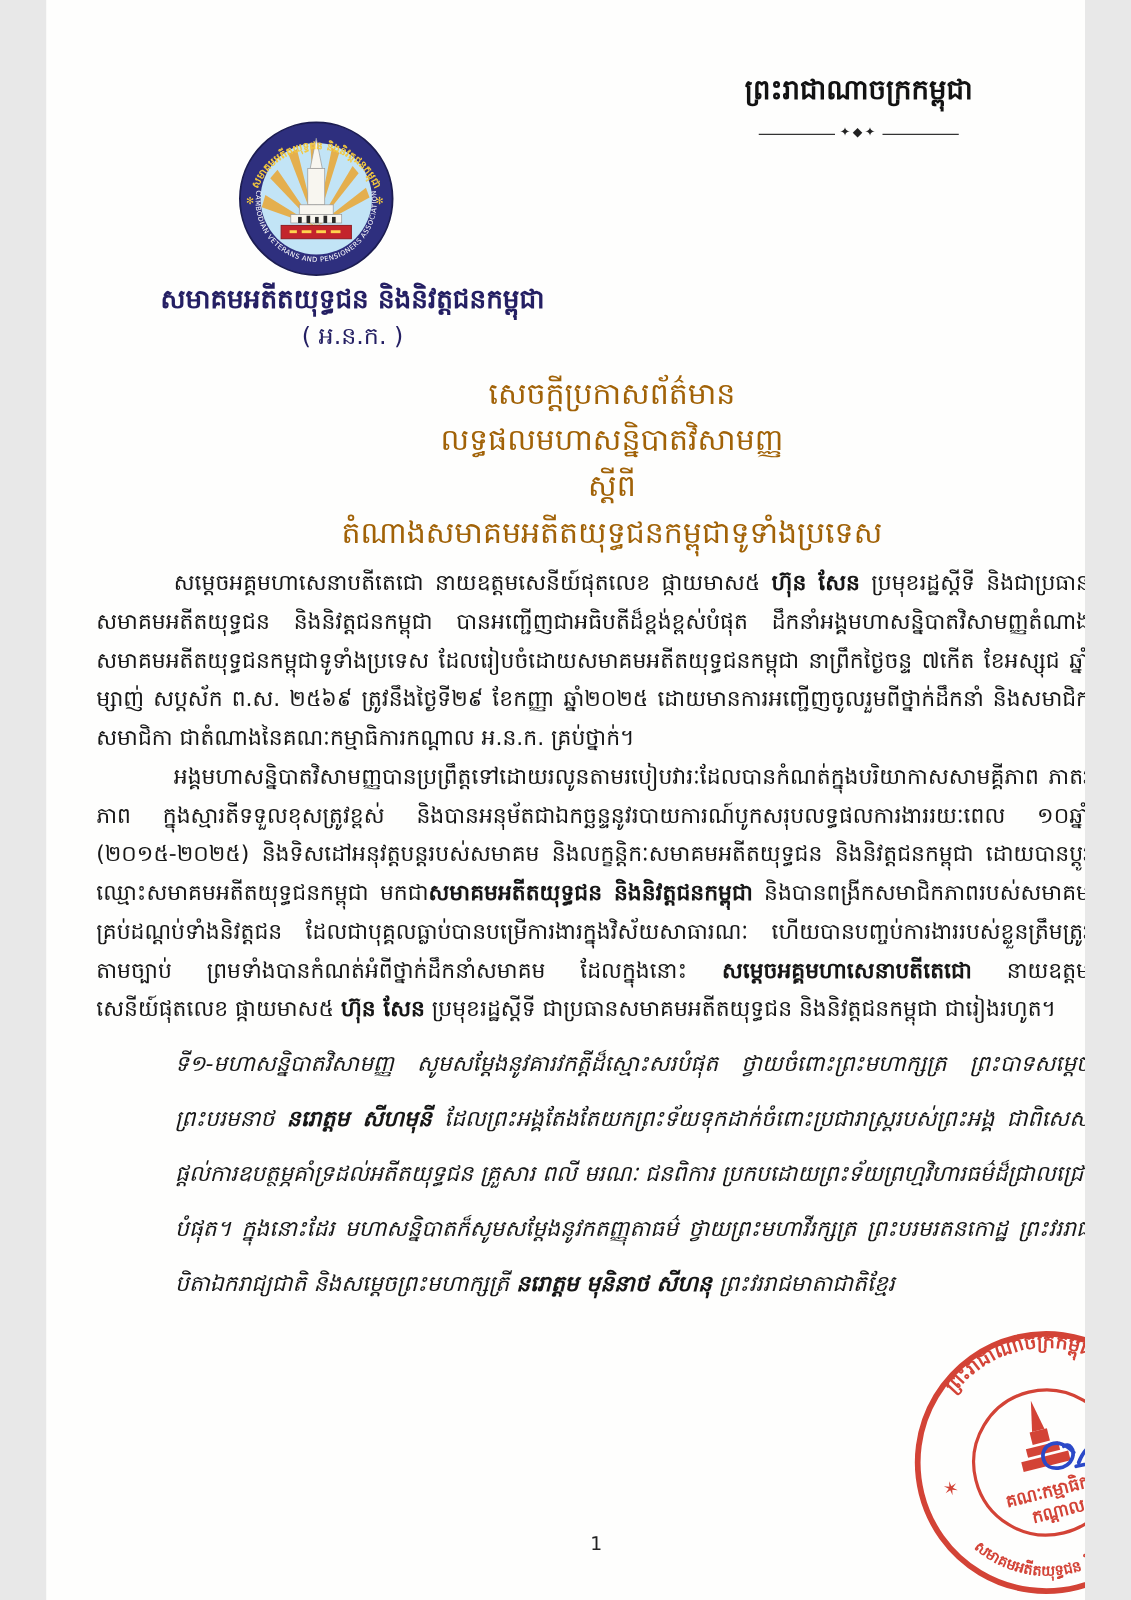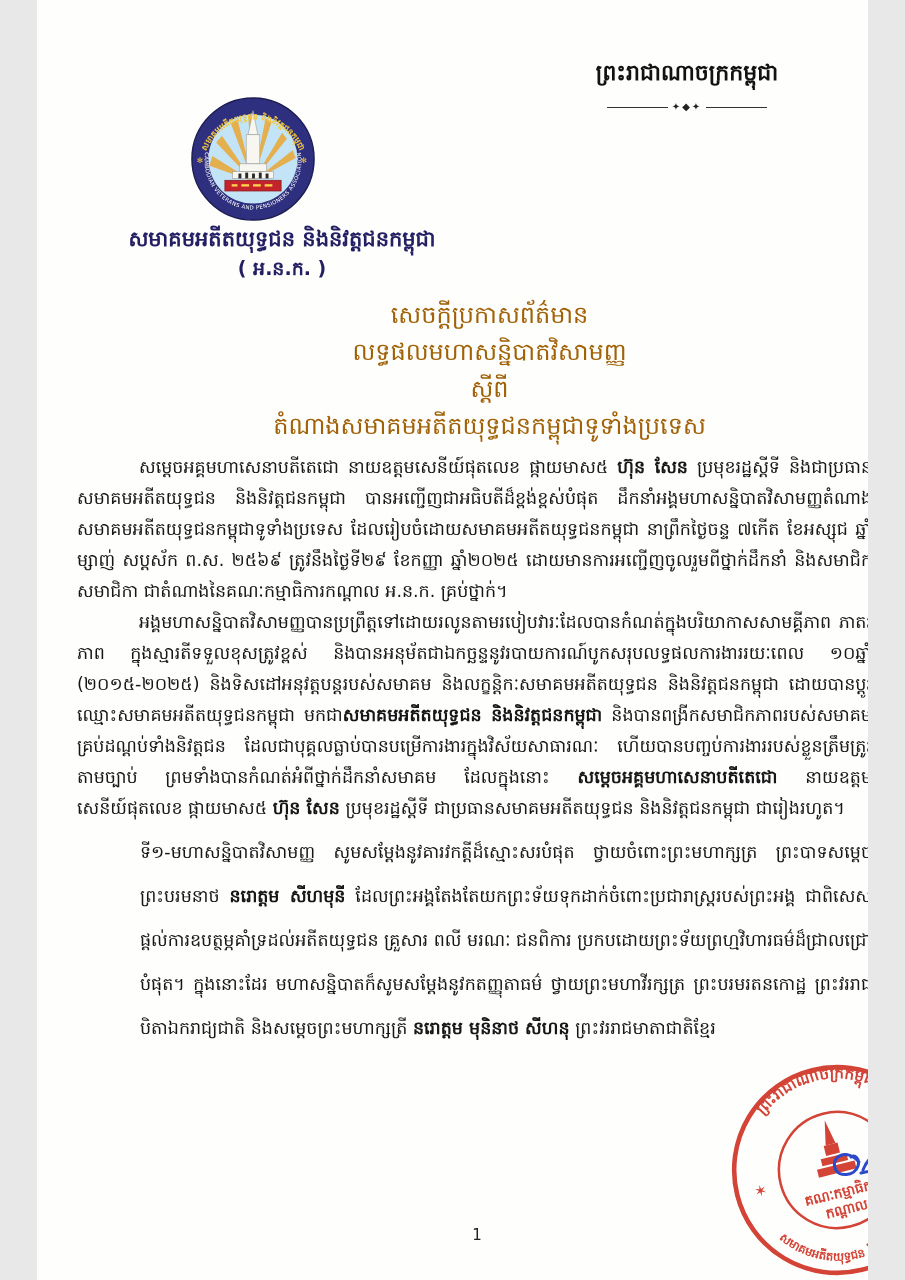--- a/index.html
+++ b/index.html
@@ -18,32 +18,32 @@
   .header-divider .rule { flex:1; height:1px; background:#333; }
   .header-divider .orn { font-size:10px; letter-spacing:2px; line-height:10px; }
 
   
   .logo { position:absolute; left:150px; top:96px; width:132px; height:126px; }
 
   
   .org-name { position:absolute; left:35px; top:224px; width:420px; text-align:center;
               font-weight:bold; font-size:21px; color:#241f63; line-height:30px; }
   .org-abbr { position:absolute; left:35px; top:256px; width:420px; text-align:center;
-              font-weight:bold; font-size:19px; color:#241f63; }
+              font-weight:normal; font-size:19px; color:#241f63; }
 
   
   .title-block { position:absolute; left:0; top:297px; width:905px; text-align:center;
                  font-weight:normal; color:#a16207; }
   .title-line { font-size:24px; line-height:37px; }
 
   
   .body-block { position:absolute; left:40px; top:452px; width:795px;
                 font-size:17.5px; line-height:31px; text-align:justify; color:#161616; }
   .para { text-indent:62px; }
-  .item { margin-left:63px; margin-top:6px; line-height:44px; text-align:justify; }
+  .item { margin-left:63px; margin-top:6px; line-height:44px; text-align:justify;font-style:italic; }
 
   
   .stamp { position:absolute; left:688px; top:1058px; width:224px; height:224px;
            transform:rotate(-14deg); opacity:0.93; }
   .signature { position:absolute; left:788px; top:1140px; width:90px; height:60px; }
 
   
   .page-number { position:absolute; left:0; top:1226px; width:880px; text-align:center;
                  font-size:15px; color:#222; }
 </style>

